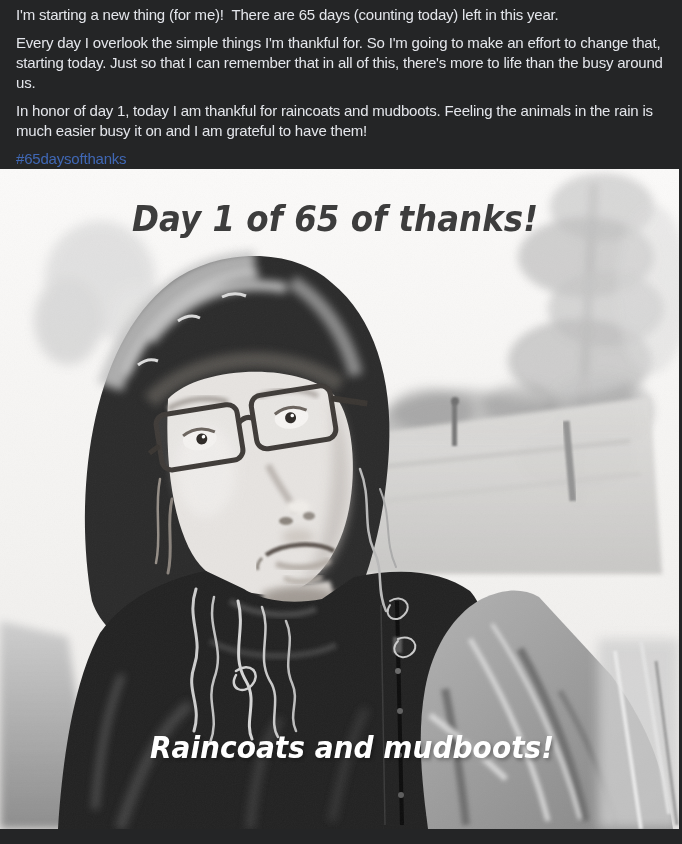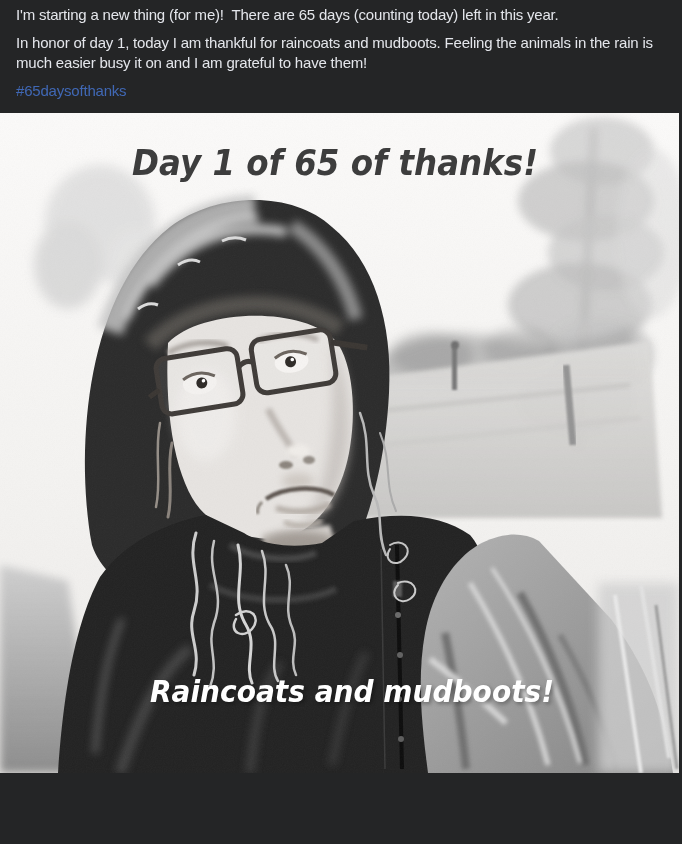--- a/index.html
+++ b/index.html
@@ -3,31 +3,32 @@
 <meta charset="utf-8">
 <style>
   html,body{margin:0;padding:0;background:#242526;}
   .page{width:682px;height:844px;background:#242526;overflow:hidden;
         font-family:"Liberation Sans",sans-serif;}
   .post-text{padding:5px 16px 0;color:#e4e6eb;font-size:15px;line-height:20px;
              letter-spacing:-0.2px;}
   .post-text p{margin:0 0 8px;white-space:pre-wrap;}
   .post-text p.hashtag{margin-bottom:0;}
   .hashtag a{color:#4068b5;text-decoration:none;cursor:pointer;}
-  .photo-wrap{width:679px;height:660px;line-height:0;margin-top:12px;}
+  .photo-wrap{width:679px;height:660px;line-height:0;}
   .photo-wrap svg{display:block;}
   .ph-title{font-family:"DejaVu Sans",sans-serif;font-weight:bold;font-style:italic;}
 </style>
 </head>
 <body>
 
 <div class="page">
 
   <div class="post-text">
     <p>I'm starting a new thing (for me)!  There are 65 days (counting today) left in this year.</p>
+    <p>Every day I overlook the simple things I'm thankful for. So I'm going to make an effort to change that, starting today. Just so that I can remember that in all of this, there's more to life than the busy around us.</p>
     <p>In honor of day 1, today I am thankful for raincoats and mudboots. Feeling the animals in the rain is much easier busy it on and I am grateful to have them!</p>
     <p class="hashtag"><a href="#">#65daysofthanks</a></p>
   </div>
 
   <div class="photo-wrap">
     <svg viewBox="0 0 679 660" width="679" height="660" role="img" aria-label="Black-and-white selfie of a woman in a rain hood with glasses, outdoors in the rain with trees and a field behind her">
       <defs>
         <linearGradient id="sky" x1="0" y1="0" x2="0" y2="1">
           <stop offset="0" stop-color="#fbfaf9"></stop>
             <stop offset="0.55" stop-color="#f4f3f1"></stop>

